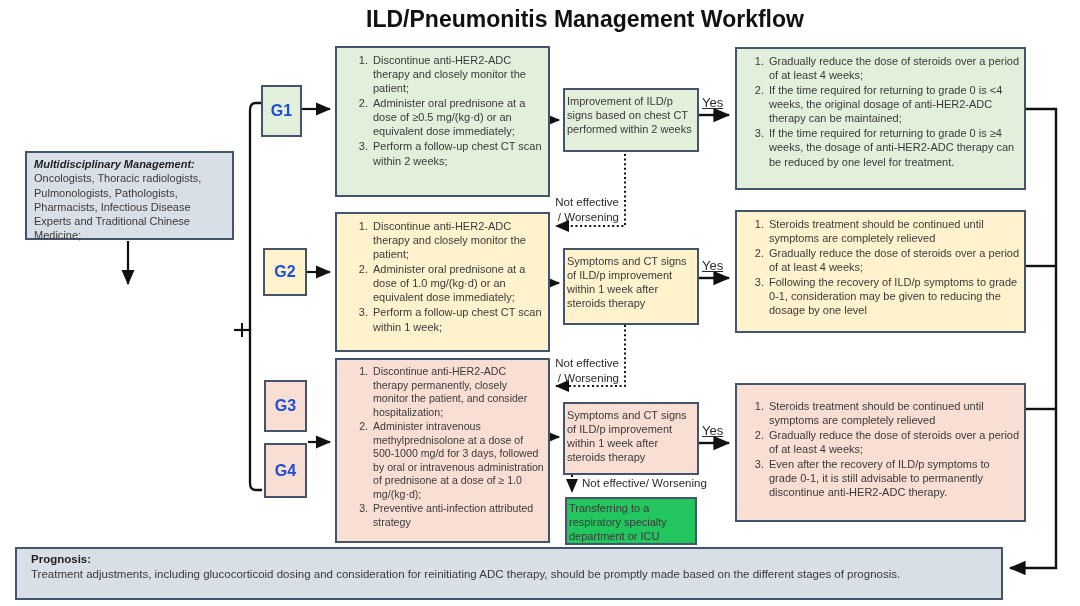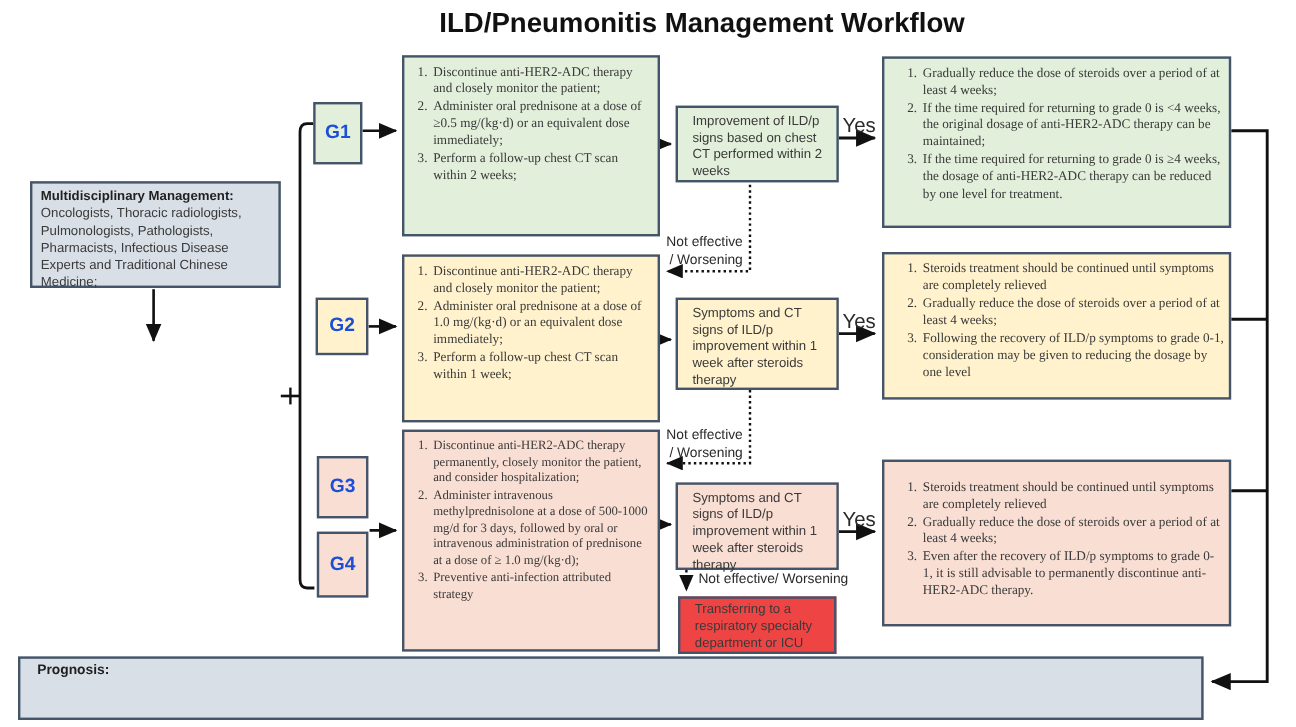--- a/index.html
+++ b/index.html
@@ -5,37 +5,37 @@
   html,body{margin:0;padding:0;background:#ffffff;}
   #canvas{
     position:relative;width:1080px;height:606px;background:#ffffff;
     font-family:"Liberation Sans","DejaVu Sans",sans-serif;color:#3a3a3a;overflow:hidden;
   }
   #connector-layer{position:absolute;left:0;top:0;z-index:0;pointer-events:none;}
   .box{position:absolute;border:2px solid #44546a;box-sizing:border-box;z-index:1;background:#fff;}
   .fill-green{background:#e2efda;}
   .fill-yellow{background:#fff2cc;}
   .fill-pink{background:#f9ded3;}
-  .fill-orange{background:#ef4444;}
+  .fill-orange{background:#22c55e;}
   .fill-gray{background:#d9dfe7;}
   .title{
     position:absolute;left:85px;top:6px;width:1000px;text-align:center;
     font-size:23px;font-weight:bold;color:#111;z-index:2;letter-spacing:0px;
   }
   .grade-box{display:flex;align-items:center;justify-content:center;
     font-size:16px;font-weight:bold;color:#1d4ed8;}
-  .list-box{font-size:11px;line-height:1.28;padding:5px 4px 4px 0;font-family:Liberation Serif, serif;}
+  .list-box{font-size:11px;line-height:1.28;padding:5px 4px 4px 12px;}
   .list-box ol{margin:0;padding:0 0 0 22px;}
   .list-box li{padding-left:2px;margin:0 0 1px 0;}
-  .plain-box{font-size:11px;line-height:1.28;padding:4px 12px;}
+  .plain-box{font-size:11px;line-height:1.28;padding:4px 2px;}
   .left-box{font-size:11px;line-height:1.3;padding:4px 7px;}
   .left-box .bold{font-weight:bold;color:#1f1f1f;}
   .pad-top{padding-top:14px;}
   .flow-label{position:absolute;z-index:2;color:#2a2a2a;}
-  .yes-label{font-size:17px;}
+  .yes-label{font-size:13px;text-decoration:underline;}
   .ne-label{font-size:11.5px;text-align:right;line-height:1.3;}
   .ne-label-inline{font-size:11.5px;text-align:left;}
   .prognosis-box{font-size:11.5px;line-height:1.3;padding:3px 14px;border-width:2.5px;}
   .prognosis-box .bold{font-weight:bold;color:#1f1f1f;}
 </style>
 </head>
 <body>
 
 <div id="canvas">
 
@@ -68,21 +68,21 @@
     <path d="M572,475 L572,492" stroke="#111" stroke-width="2" fill="none" stroke-dasharray="2 2.6" marker-end="url(#ah)"></path>
 
     <path d="M1026,109 L1056,109 L1056,568 L1010,568" stroke="#111" stroke-width="2.4" fill="none" marker-end="url(#ah)"></path>
     <path d="M1026,266 L1056,266" stroke="#111" stroke-width="2.4" fill="none"></path>
     <path d="M1026,409 L1056,409" stroke="#111" stroke-width="2.4" fill="none"></path>
   </svg>
 
   <div class="title">ILD/Pneumonitis Management Workflow</div>
 
   <div class="box fill-gray left-box" style="left:25px;top:151px;width:209px;height:89px;">
-    <span class="bold" style="display: block;">Multidisciplinary Management:</span>
+    <span class="bold" style="display: block; font-style: italic;">Multidisciplinary Management:</span>
     <span>Oncologists, Thoracic radiologists, Pulmonologists, Pathologists, Pharmacists, Infectious Disease Experts and Traditional Chinese Medicine;</span>
   </div>
 
 
   <div class="box fill-green grade-box" style="left:261px;top:85px;width:41px;height:52px;">
     <span>G1</span>
   </div>
   <div class="box fill-yellow grade-box" style="left:263px;top:248px;width:44px;height:48px;">
     <span>G2</span>
   </div>
@@ -160,15 +160,16 @@
     <div>/ Worsening</div>
   </div>
   <div class="flow-label ne-label" style="left:543px;top:356px;width:76px;">
     <div>Not effective</div>
     <div>/ Worsening</div>
   </div>
   <div class="flow-label ne-label-inline" style="left:582px;top:477px;width:130px;">Not effective/ Worsening</div>
 
   <div class="box fill-gray prognosis-box" style="left:15px;top:547px;width:988px;height:53px;">
     <div class="bold">Prognosis:</div>
+    <div>Treatment adjustments, including glucocorticoid dosing and consideration for reinitiating ADC therapy, should be promptly made based on the different stages of prognosis.</div>
   </div>
 
 </div>
 
 </body></html>

